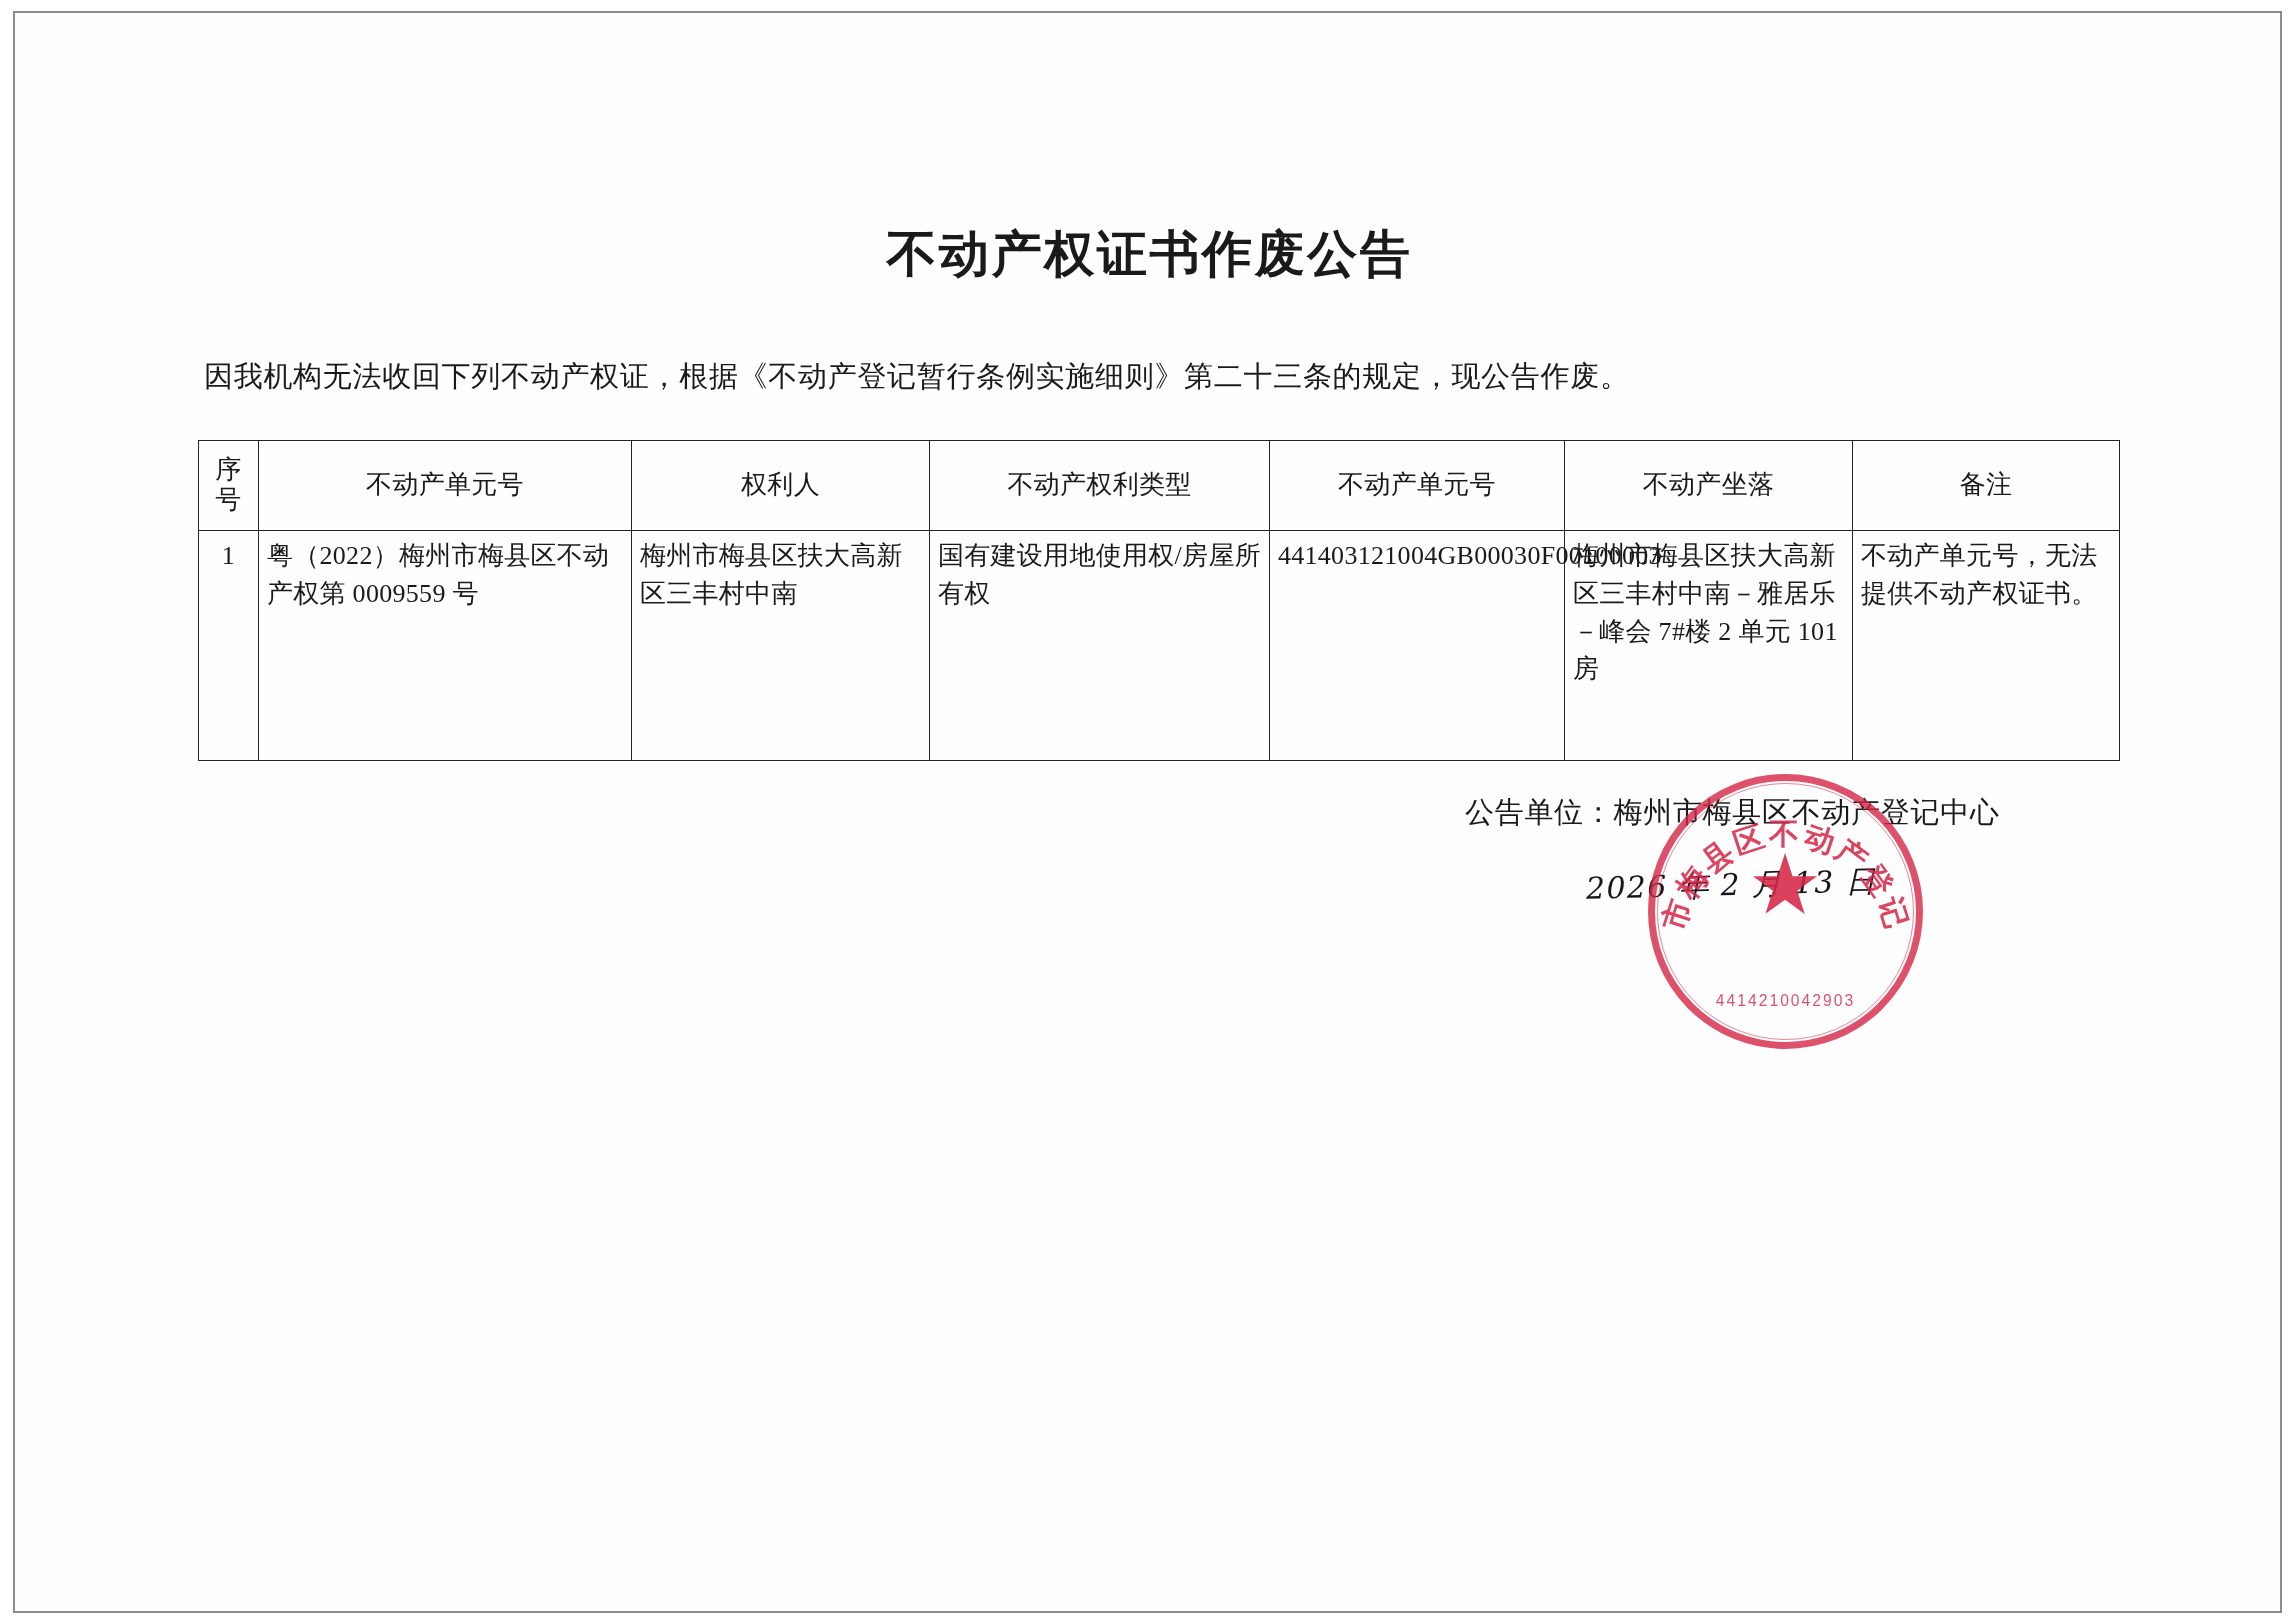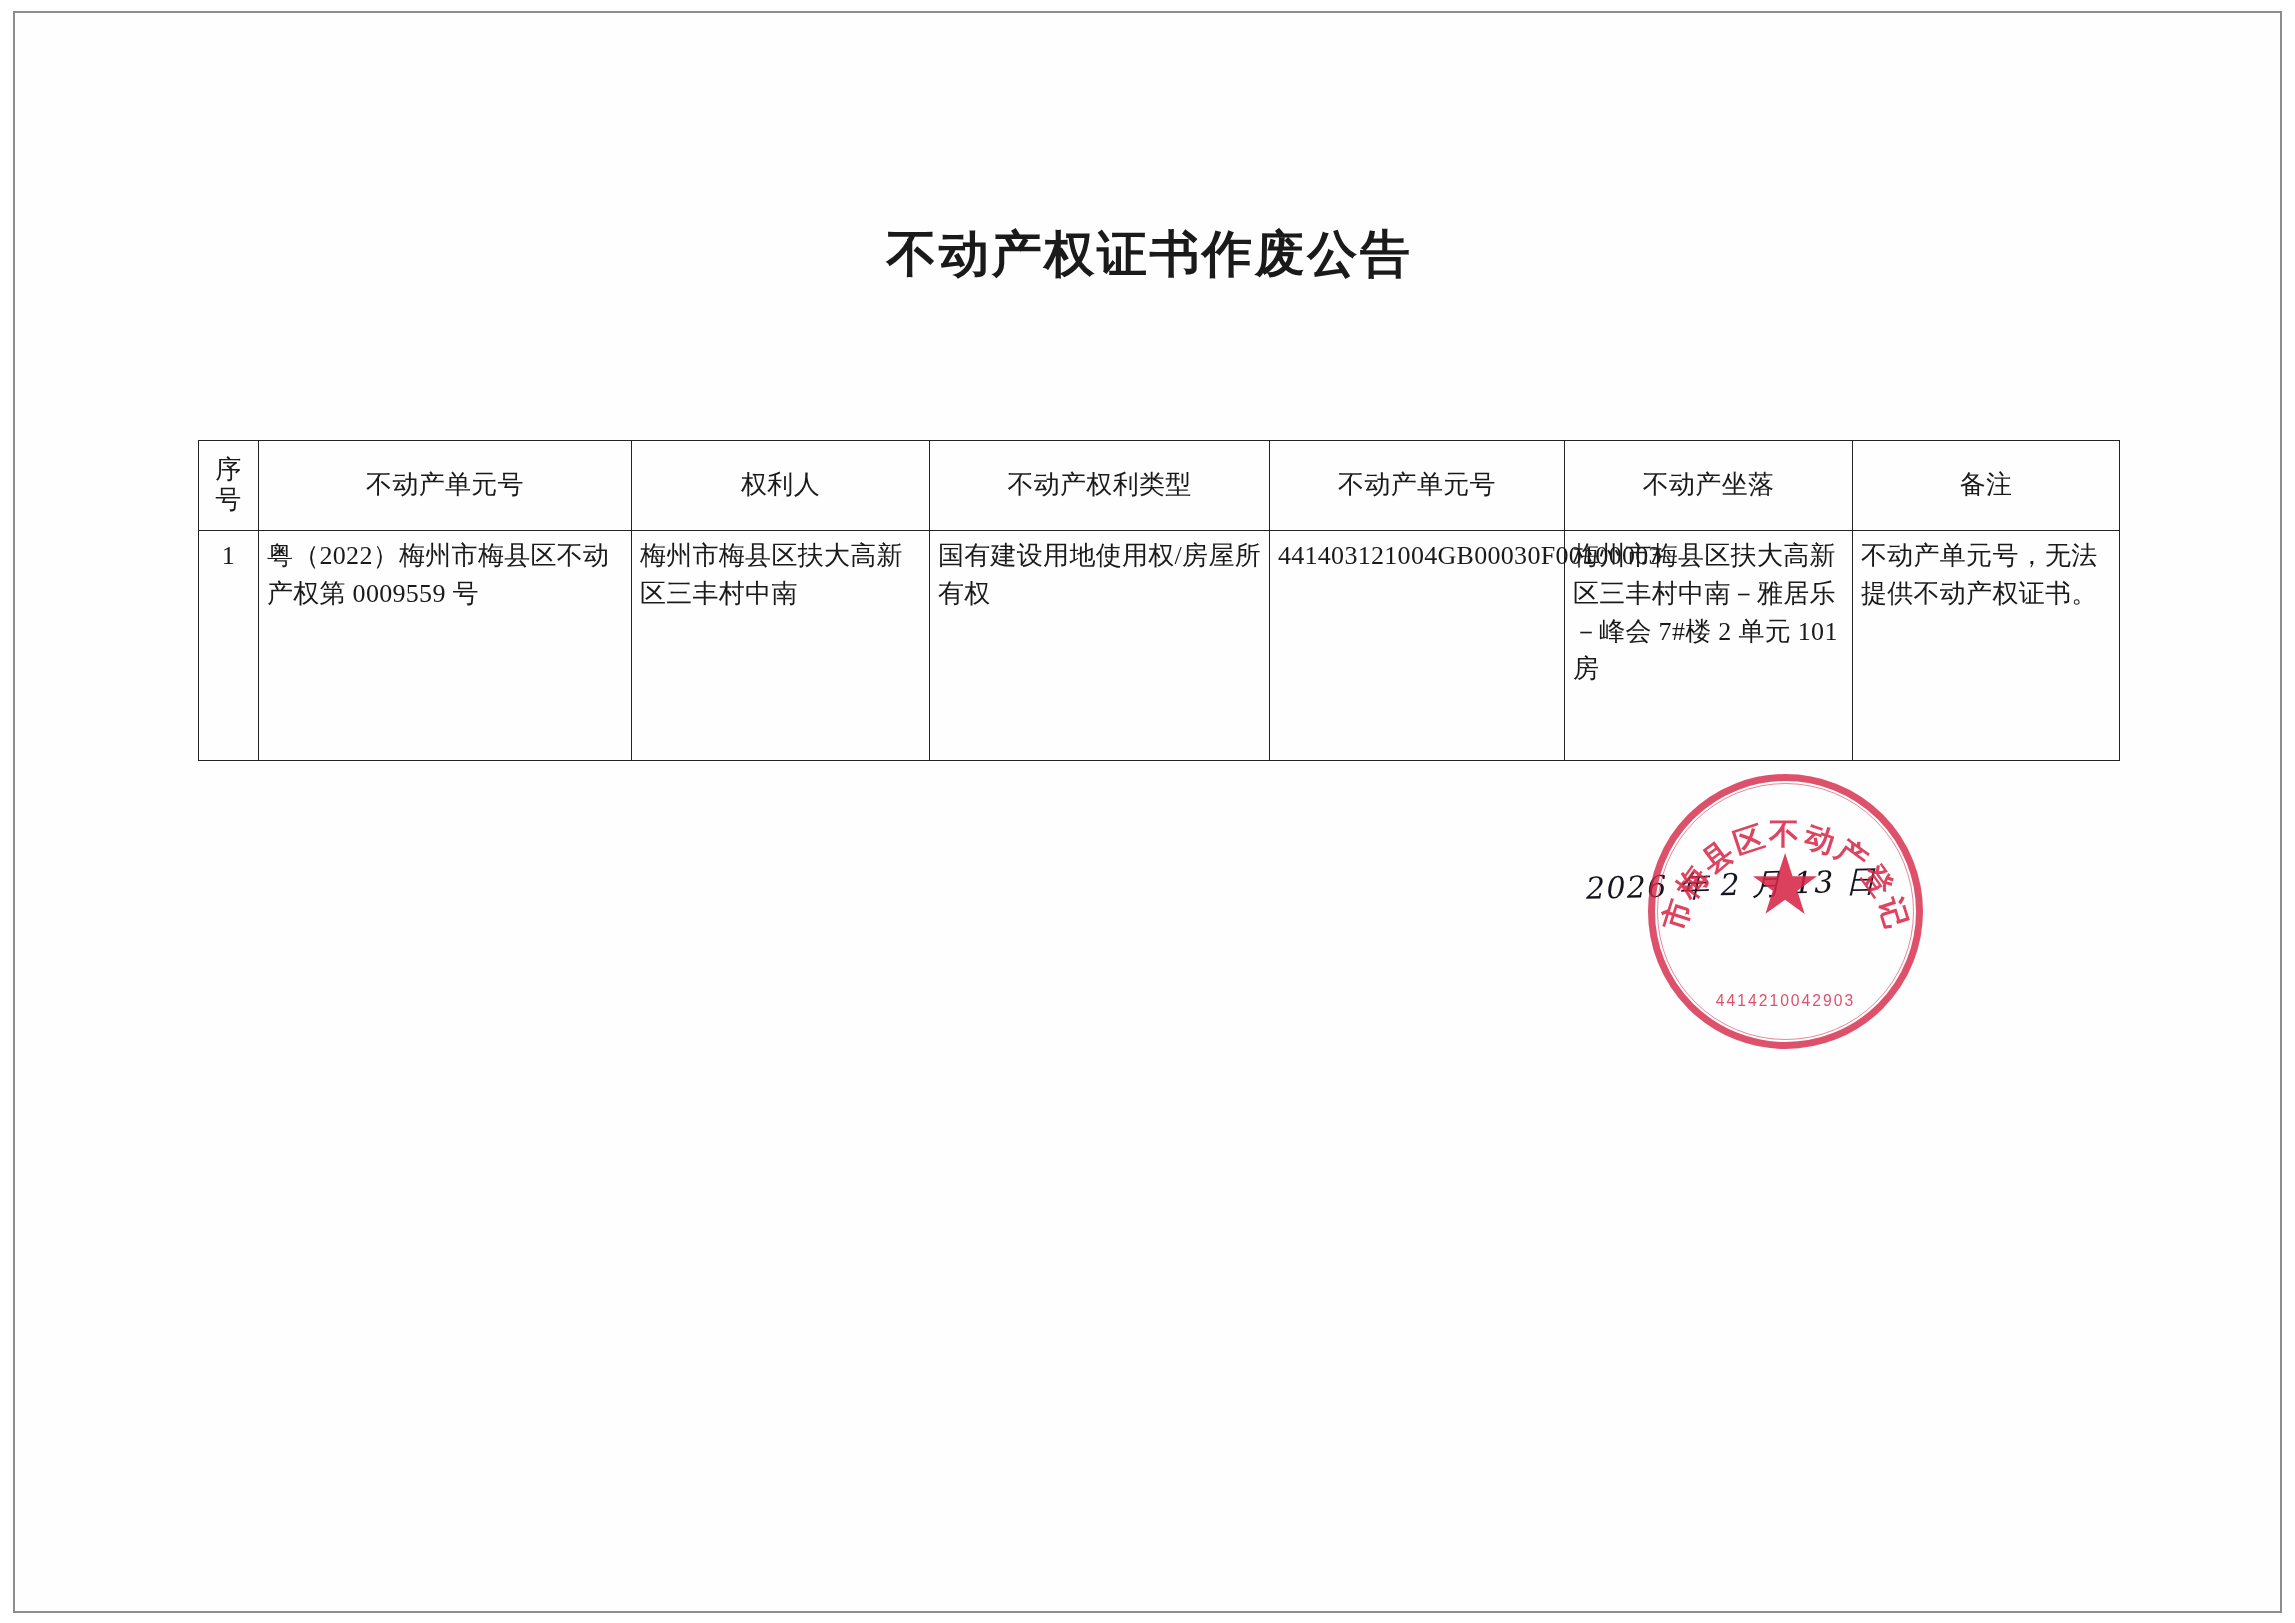--- a/index.html
+++ b/index.html
@@ -197,20 +197,21 @@
   }
 </style>
 </head>
 <body>
 
 <div class="page-frame">
   <div class="content">
 
     <div class="doc-title">不动产权证书作废公告</div>
 
+    <div class="intro">因我机构无法收回下列不动产权证，根据《不动产登记暂行条例实施细则》第二十三条的规定，现公告作废。</div>
 
     <div class="tbl-wrap">
       <table class="notice-table">
         <colgroup>
           <col class="col-seq">
           <col class="col-cert">
           <col class="col-owner">
           <col class="col-type">
           <col class="col-unit">
           <col class="col-loc">
@@ -237,20 +238,23 @@
             <td>梅州市梅县区扶大高新区三丰村中南</td>
             <td>国有建设用地使用权/房屋所有权</td>
             <td>441403121004GB00030F00100003</td>
             <td>梅州市梅县区扶大高新区三丰村中南－雅居乐－峰会 7#楼 2 单元 101 房</td>
             <td>不动产单元号，无法提供不动产权证书。</td>
           </tr>
         </tbody>
       </table>
     </div>
 
+    <div class="sign-unit">
+      <span>公告单位：</span><span>梅州市梅县区不动产登记中心</span>
+    </div>
 
     <div class="sign-date">
       <span class="hand">2026 年  2 月 13 日</span>
     </div>
 
     <div class="seal">
       <div class="ring"></div>
       <div class="ring2"></div>
       <div class="arc-top">
         <svg viewBox="0 0 420 420" xmlns="http://www.w3.org/2000/svg">

